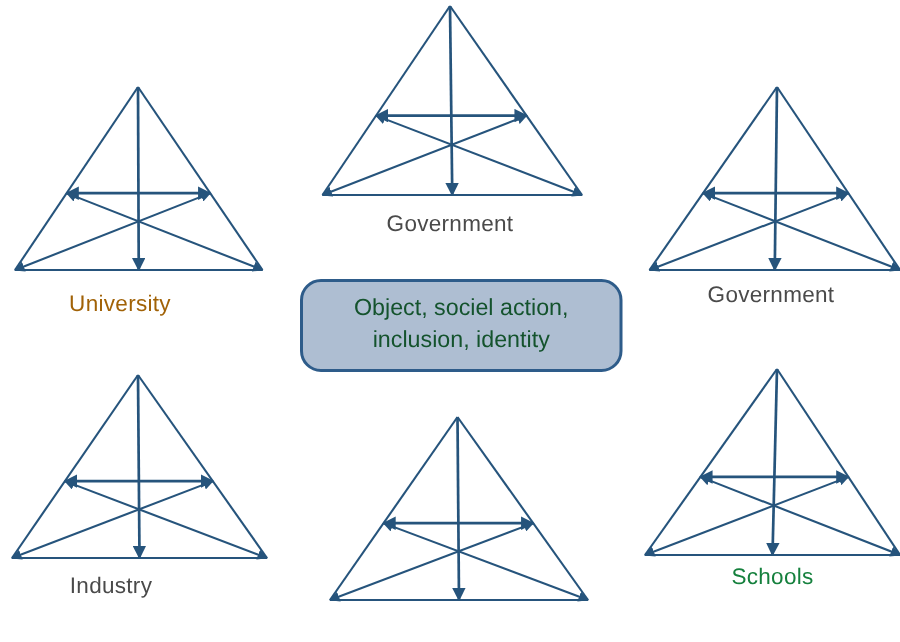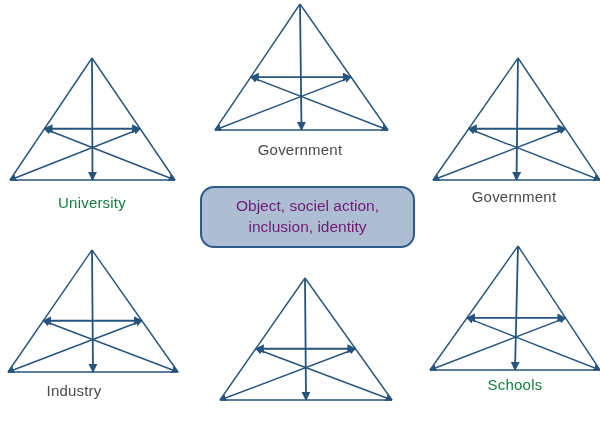--- a/index.html
+++ b/index.html
@@ -27,21 +27,21 @@
   #center-box{
     position:absolute;
     box-sizing:border-box;
     background:#aebed2;
     border:2px solid #2e5c8a;
     border-radius:14px;
     display:flex;
     align-items:center;
     justify-content:center;
     text-align:center;
-    color:#701a75;
+    color:#14532d;
     font-size:15.5px;
     line-height:1.35;
     padding:6px 10px;
   }
   #center-box span{ display:block; }
 </style>
 </head>
 <body>
 
 <svg id="canvas" viewBox="0 0 600 428" xmlns="http://www.w3.org/2000/svg">
@@ -107,19 +107,19 @@
   </svg>
 
 <div id="center-box" style="left: 200px; top: 186px; width: 215px; height: 62px; background: rgb(174, 190, 210); border-color: rgb(46, 92, 138);">
   <div>
     <span>Object, sociel action,</span>
     <span>inclusion, identity</span>
   </div>
 </div>
 
 <div id="labels">
-    <div class="node-label" style="left: 92px; top: 194px; color: #15803d;">University</div>
+    <div class="node-label" style="left: 80px; top: 194px; color: #a16207;">University</div>
     <div class="node-label" style="left: 300px; top: 141px; color: rgb(74, 74, 74);">Government</div>
     <div class="node-label" style="left: 514px; top: 188px; color: rgb(74, 74, 74);">Government</div>
     <div class="node-label" style="left: 74px; top: 382px; color: rgb(74, 74, 74);">Industry</div>
     <div class="node-label" style="left: 305px; top: 410px; color: #4d7c0f; margin-top: 20px;">MST</div>
     <div class="node-label" style="left: 515px; top: 376px; color: #15803d;">Schools</div>
   </div>
 
 </body></html>

